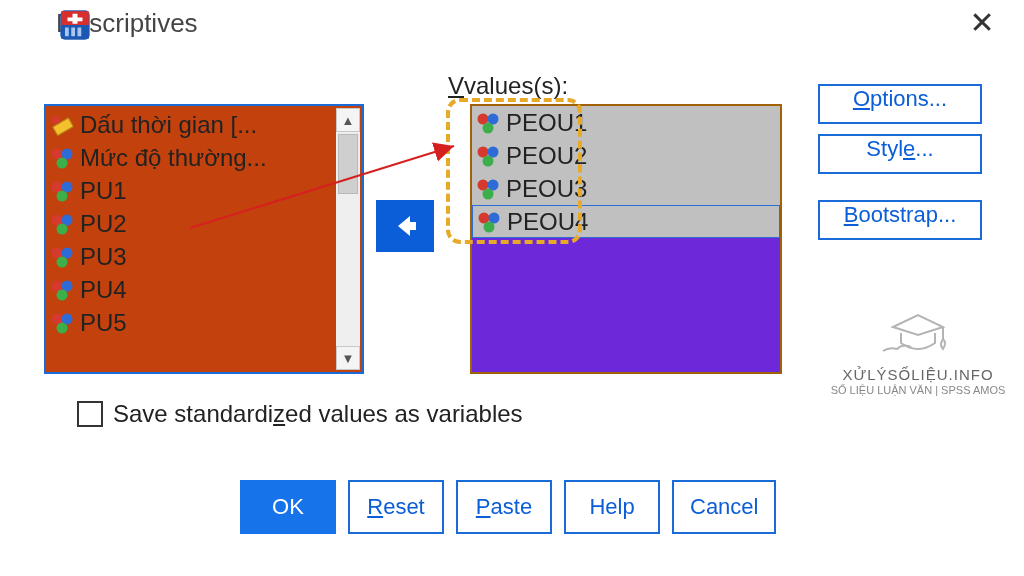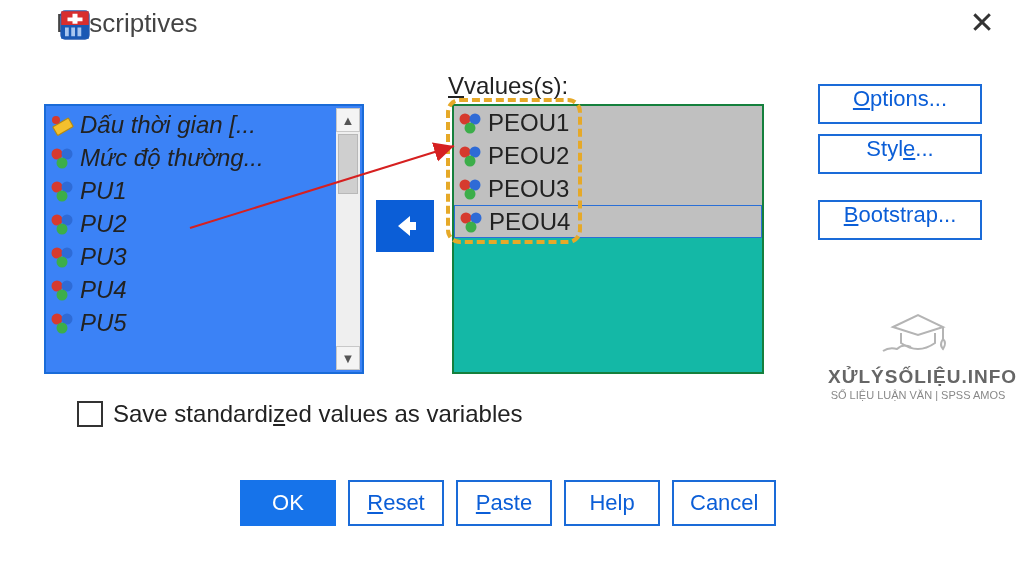--- a/index.html
+++ b/index.html
@@ -41,23 +41,22 @@
     cursor: default;
   }
 
   
   .source-box {
     position: absolute;
     left: 44px; top: 104px;
     width: 320px; height: 270px;
     border: 2px solid #1a6bd8;
     box-sizing: border-box;
-    background: #3b82f6;
+    background: #c2410c;
     overflow: hidden;
-    font-style: italic;
   }
   .source-inner {
     position:absolute; left:2px; top:2px; right:26px; bottom:2px;
     overflow:hidden;
   }
   .var-row {
     display:flex; align-items:center;
     height: 33px;
     padding: 0 2px;
     white-space: nowrap;
@@ -88,24 +87,24 @@
   .vars-label {
     position:absolute;
     left: 448px; top: 72px;
     font-size: 24px;
   }
   .vars-label .ul { text-decoration: underline; }
 
   
   .target-box {
     position:absolute;
-    left: 452px; top: 104px;
+    left: 470px; top: 104px;
     width: 312px; height: 270px;
-    border: 2px solid #15803d;
-    background: #14b8a6;
+    border: 2px solid #a16207;
+    background: #6d28d9;
     box-sizing:border-box;
   }
   .target-row {
     display:flex; align-items:center;
     height: 33px;
     padding: 0 4px;
     background:#c0c0c0;
   }
   .target-row.selected { border:1px solid #2a6fd6; box-sizing:border-box; }
 
@@ -161,21 +160,21 @@
   .chk-label .ul { text-decoration: underline; }
 
   
   .btn-bar {
     position:absolute;
     left: 240px; top: 480px;
     display:flex;
     gap:12px;
   }
   .dlg-btn {
-    height: 46px;
+    height: 54px;
     min-width: 96px;
     padding: 0 16px;
     border:2px solid #1a6bd8;
     box-sizing:border-box;
     background:#fff;
     color:#0b5ed7;
     font-size:22px;
     display:flex;align-items:center;justify-content:center;
   }
   .dlg-btn.primary {
@@ -189,21 +188,21 @@
   .watermark {
     position:absolute;
     right: 16px; top: 305px;
     width: 180px;
     text-align:center;
     color:#888;
     font-size:11px;
     line-height:1.2;
     pointer-events:none;
   }
-  .watermark .t1 { font-weight:bold; font-size:19px; letter-spacing:1px; color:#666; margin-top:4px;}
+  .watermark .t1 { font-weight:normal; font-size:15px; letter-spacing:1px; color:#666; margin-top:4px;}
   .watermark svg { opacity:0.55; }
 
   
   .arrow-svg {
     position:absolute;
     left: 180px; top: 120px;
     width: 300px; height: 140px;
     pointer-events:none;
   }
 </style>

